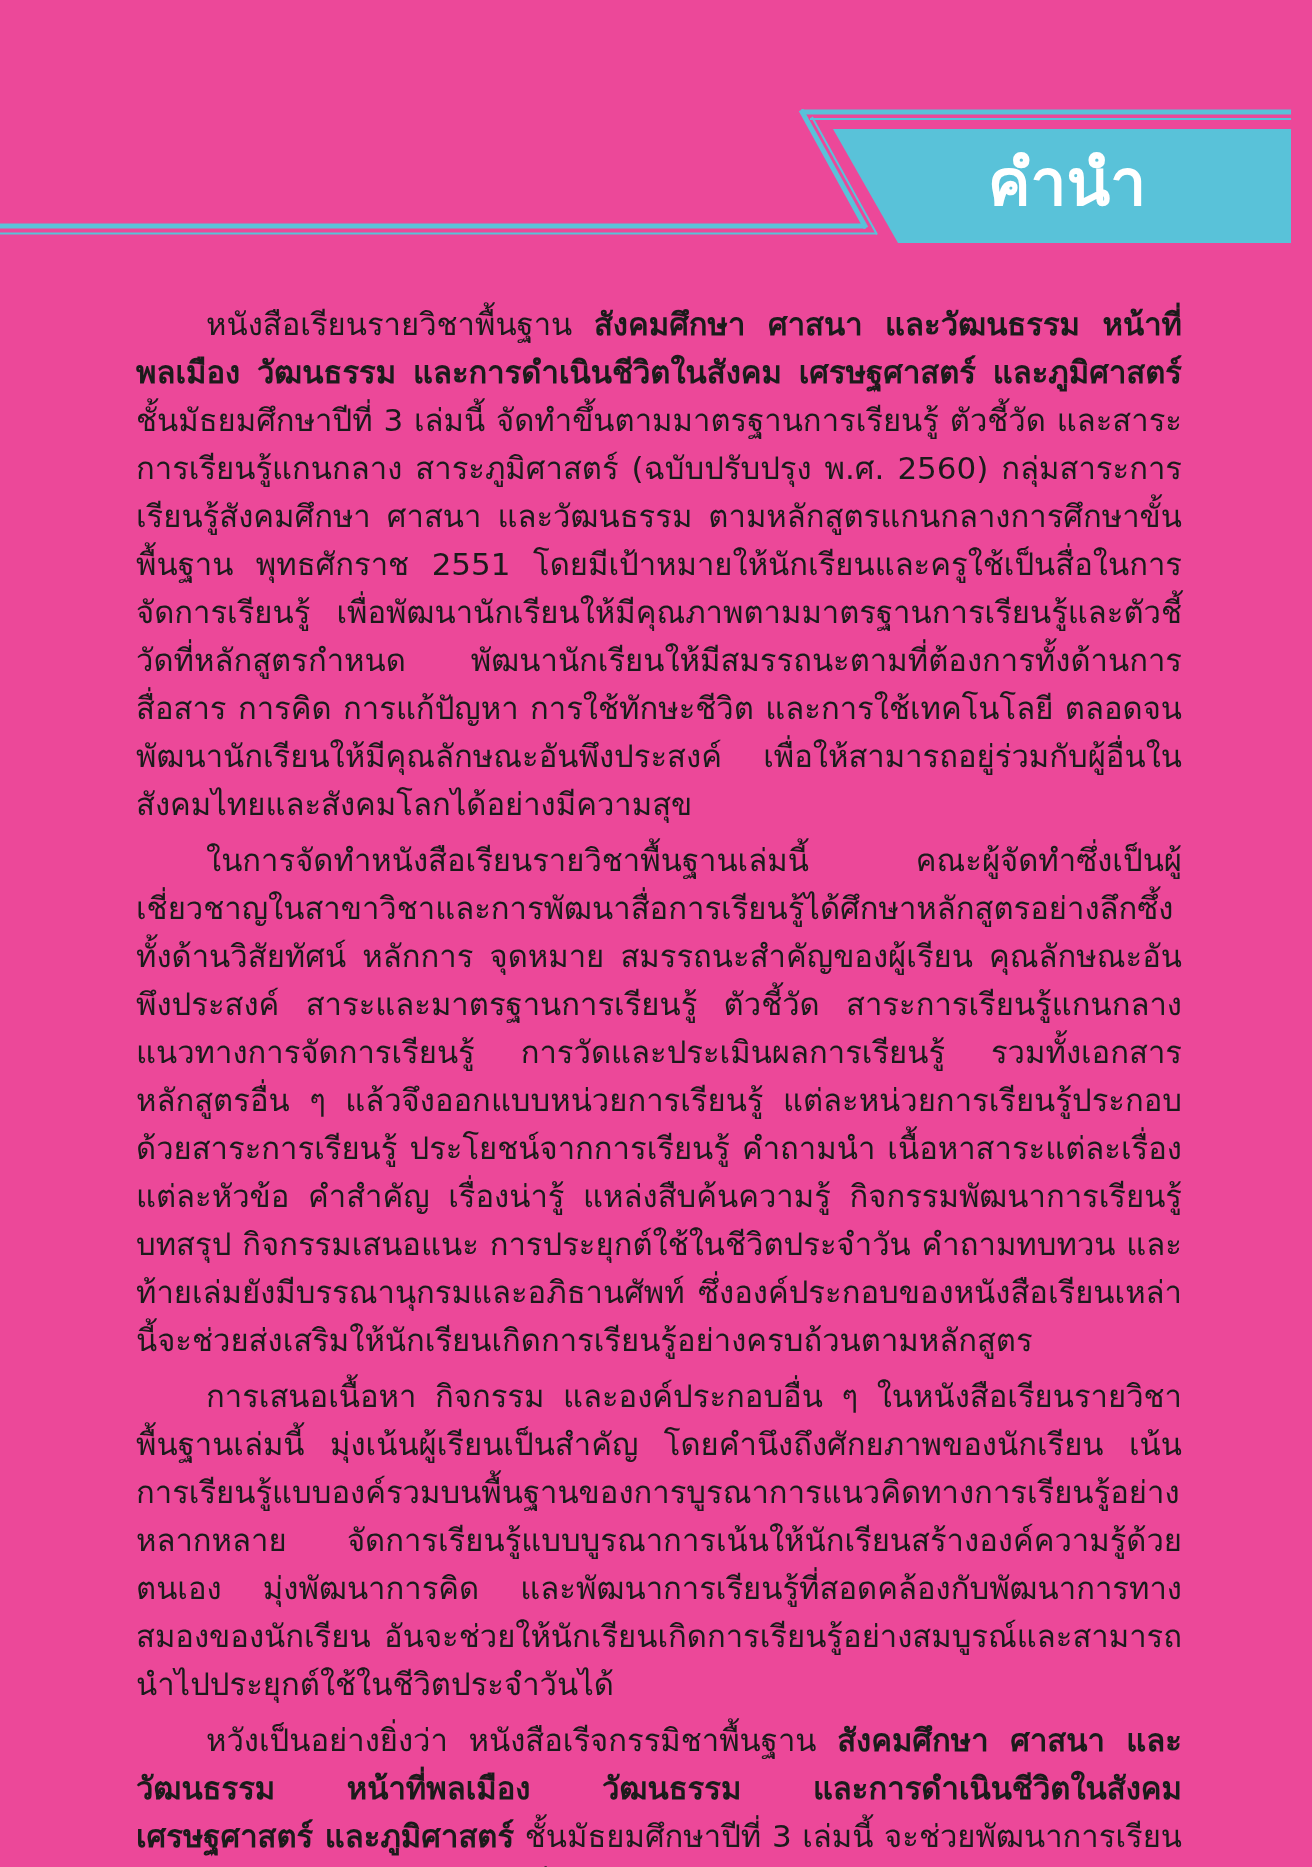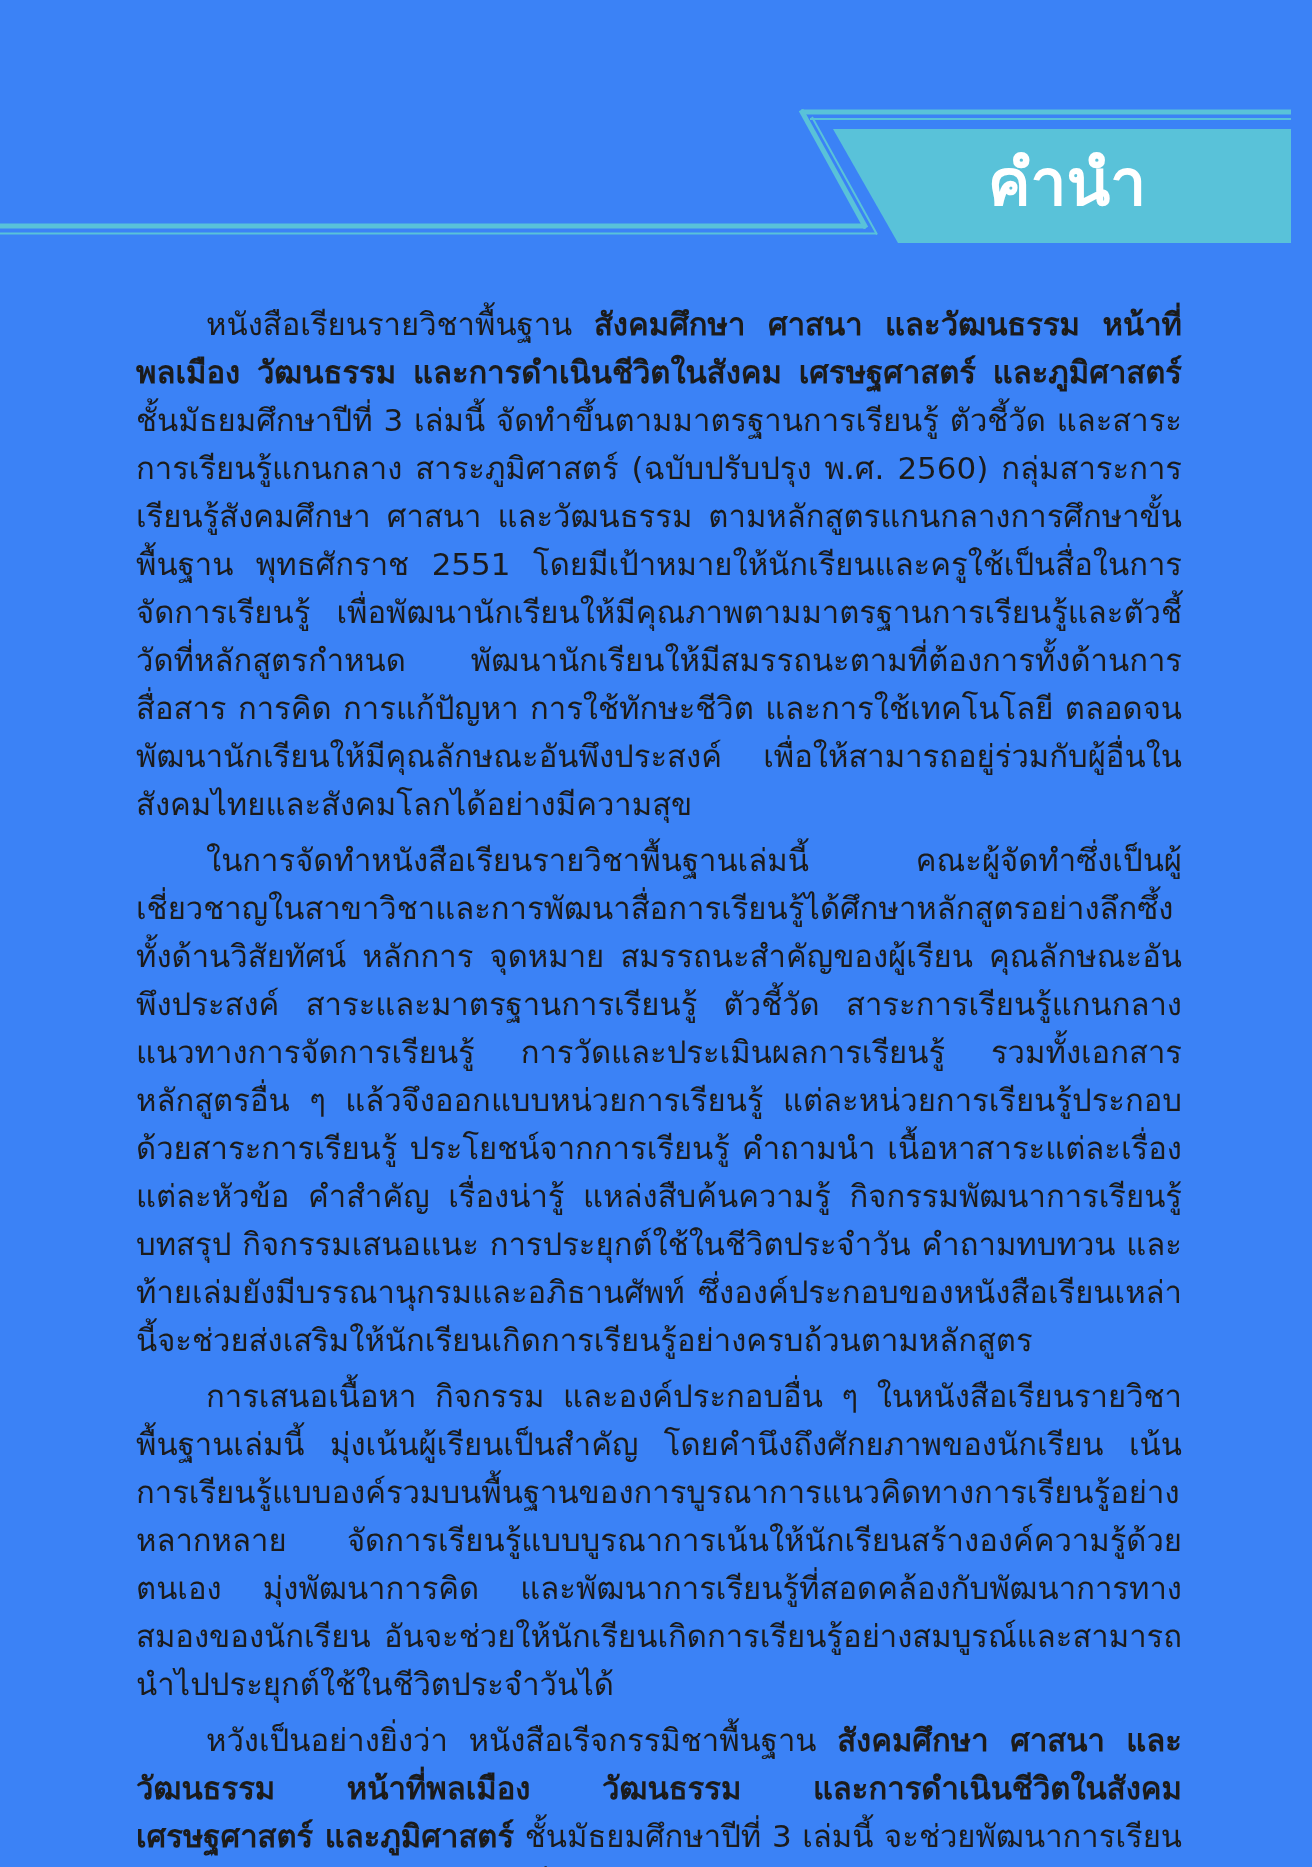--- a/index.html
+++ b/index.html
@@ -1,17 +1,17 @@
 <!DOCTYPE html>
 <html style="--accent: #59C2D9;"><head>
 <meta charset="utf-8">
 <style>
   html,body { margin:0; padding:0; background:#ffffff; }
   .page {
-    position:relative; width:1312px; height:1867px; background:#3b82f6;
+    position:relative; width:1312px; height:1867px; background:#ec4899;
     font-family:"DejaVu Sans","Liberation Sans",sans-serif;
     color:#1b1b1b; overflow:hidden;
   }
   .header-art { position:absolute; top:0; left:0; color:var(--accent,#59C2D9); }
   .banner-title-box {
     position:absolute; left:843px; top:129px; width:448px; height:114px;
     display:flex; align-items:center; justify-content:center;
   }
   .banner-title {
     font-size:64px; font-weight:bold; color:#ffffff; line-height:1;

